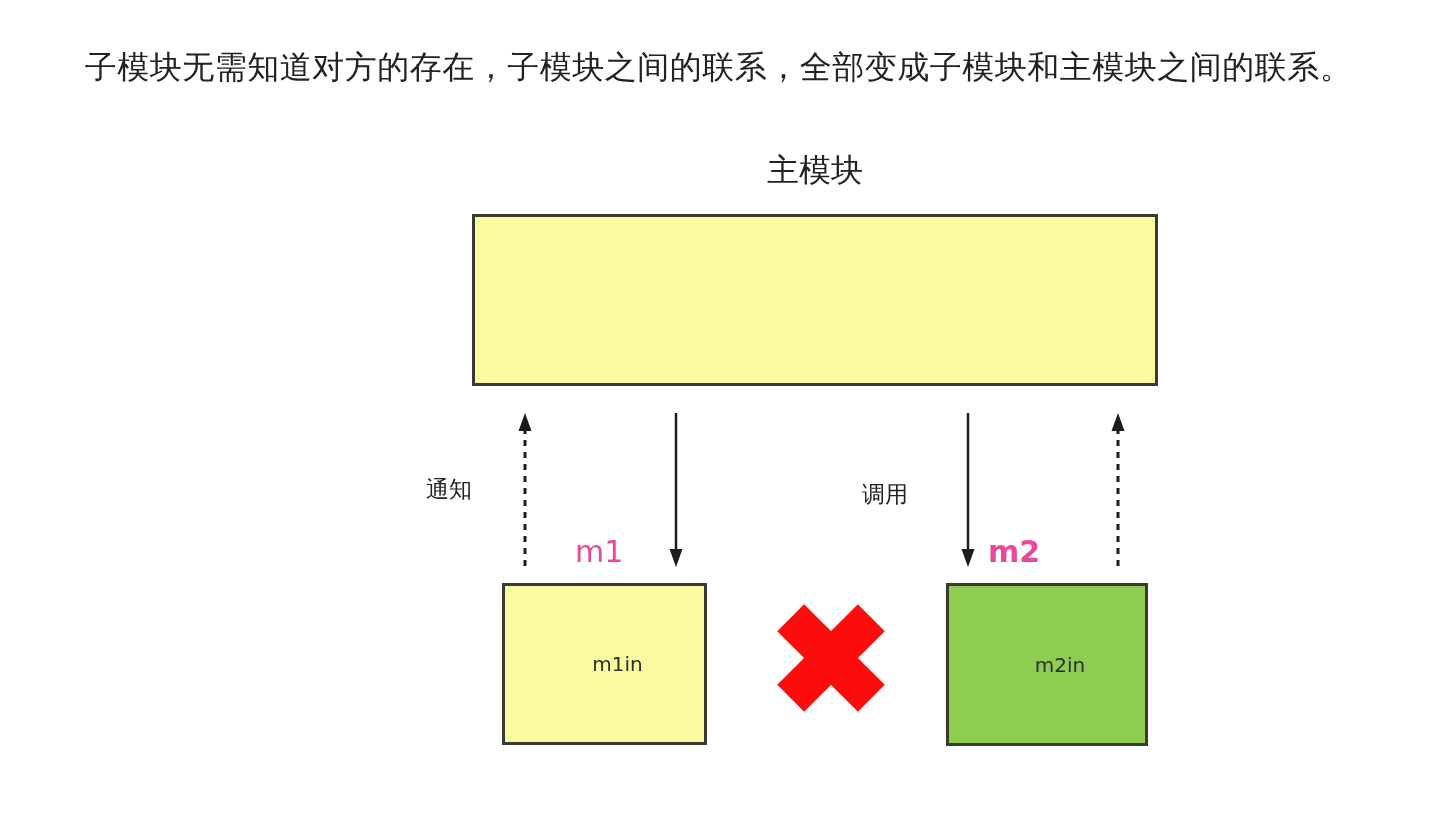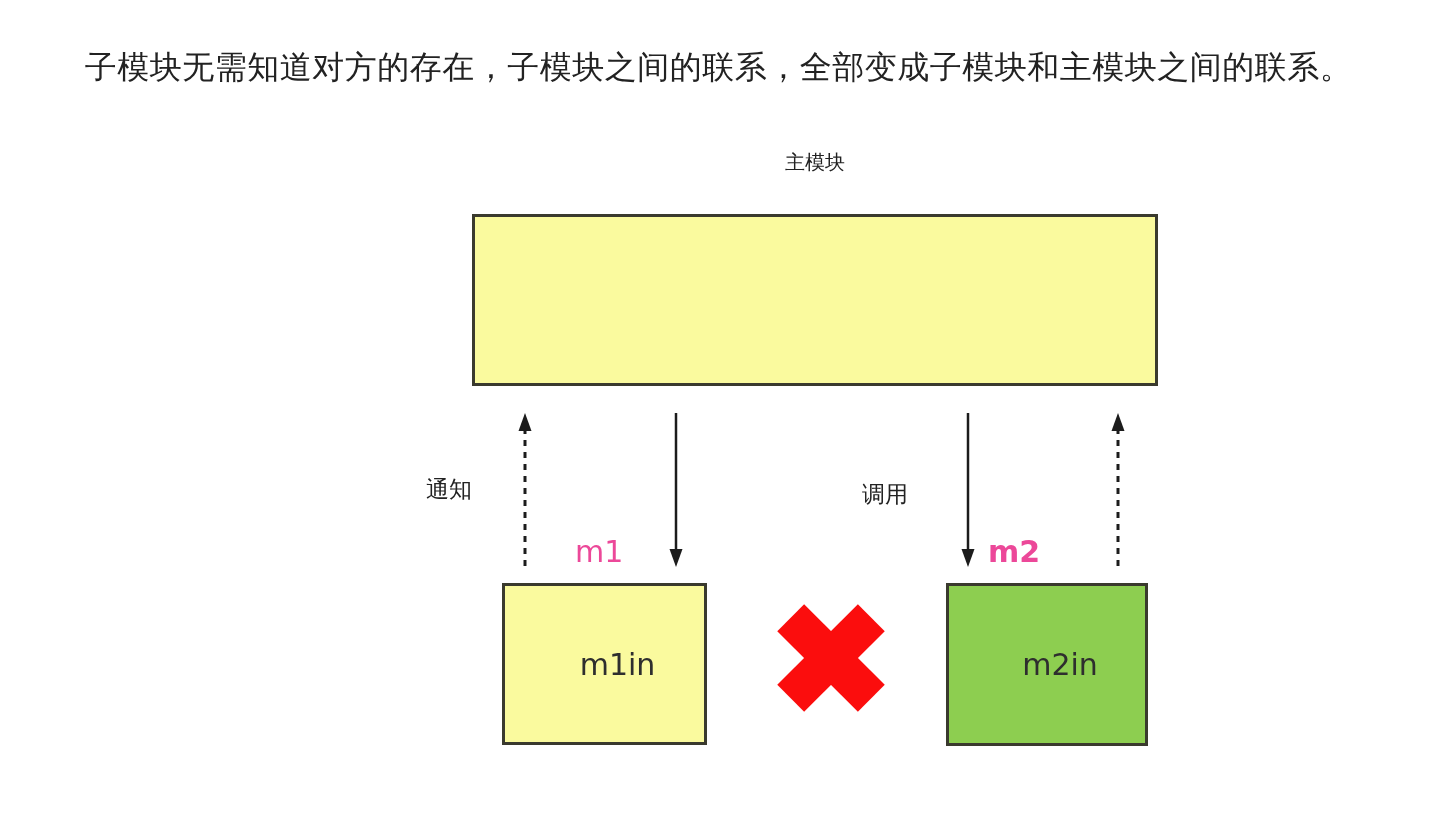--- a/index.html
+++ b/index.html
@@ -26,21 +26,21 @@
     letter-spacing: 0.5px;
     color: var(--text-color, #222);
     white-space: nowrap;
   }
   .main-module-label {
     position: absolute;
     left: 472px;
     width: 686px;
     top: 149px;
     text-align: center;
-    font-size: 20px;
+    font-size: 32px;
     color: var(--text-color, #222);
   }
   .main-module-rect {
     position: absolute;
     left: 472px;
     top: 214px;
     width: 686px;
     height: 172px;
     box-sizing: border-box;
     border: 3px solid var(--box-border, #3a3a2e);
@@ -87,21 +87,21 @@
   .m2-name { left: 988px; top: 534px; font-weight: bold; }
   .sub-box {
     position: absolute;
     top: 583px;
     box-sizing: border-box;
     border: 3px solid var(--box-border, #3a3a2e);
     display: flex;
     align-items: center;
     justify-content: center;
     padding-left: 26px;
-    font-size: 30px;
+    font-size: 20px;
     color: #2e2e2e;
   }
   .m1-box {
     left: 502px;
     width: 205px;
     height: 162px;
     background: var(--module1-fill, #fafa9e);
   }
   .m2-box {
     left: 946px;

